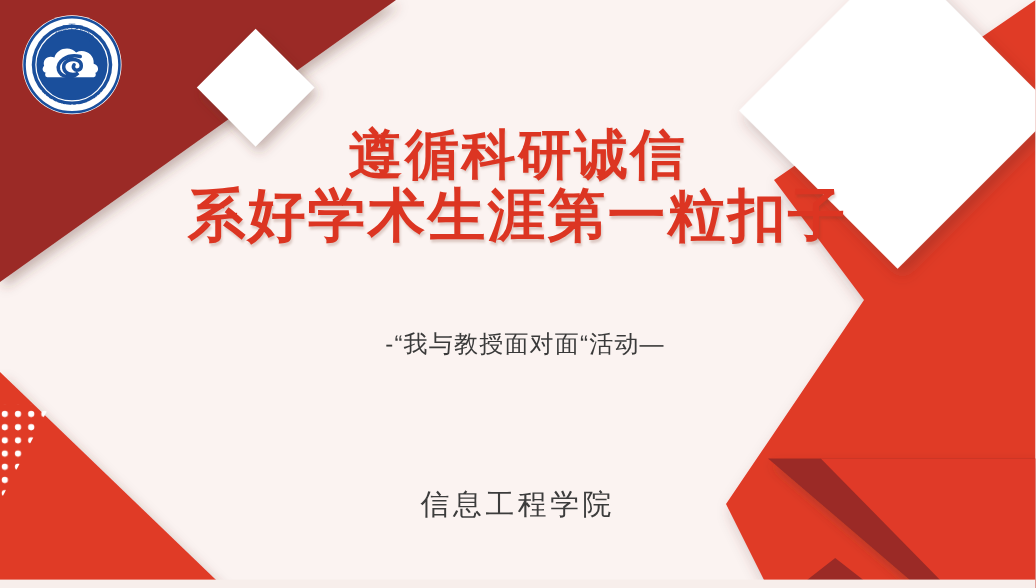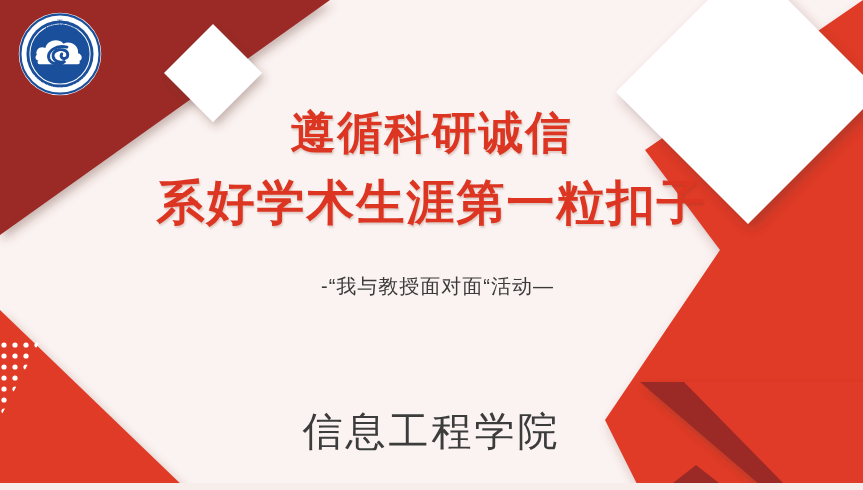--- a/index.html
+++ b/index.html
@@ -42,29 +42,29 @@
   .title-block {
     position: absolute;
     left: 0;
     right: 0;
     top: 108px;
     text-align: center;
     z-index: 5;
   }
   .title-line {
     color: #dc3522;
-    font-family: Liberation Serif, serif;
+    font-family: Liberation Mono, monospace;
     font-weight: 700;
     letter-spacing: 2px;
     line-height: 1.12;
     text-shadow: 1px 2px 2px rgba(120, 60, 40, 0.22);
     white-space: nowrap;
   }
   .title-line-1 { font-size: 45px; }
-  .title-line-2 { font-size: 48px; margin-top: 18px; }
+  .title-line-2 { font-size: 48px; margin-top: 0; }
 
   .subtitle {
     position: absolute;
     left: 0;
     right: 0;
     top: 273px;
     text-align: center;
     z-index: 5;
     color: #3a3a3a;
     font-size: 20px;
@@ -74,21 +74,21 @@
   }
 
   .org {
     position: absolute;
     left: 0;
     right: 0;
     top: 404px;
     text-align: center;
     z-index: 5;
     color: #3c3c3c;
-    font-size: 40px;
+    font-size: 24px;
     letter-spacing: 3px;
     white-space: nowrap;
   }
 </style>
 </head>
 <body>
 
 <div class="slide">
 
   <div class="deco">

